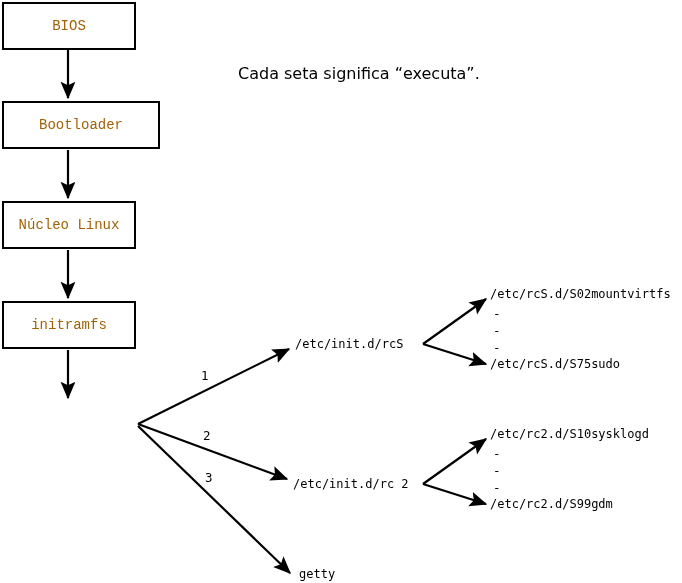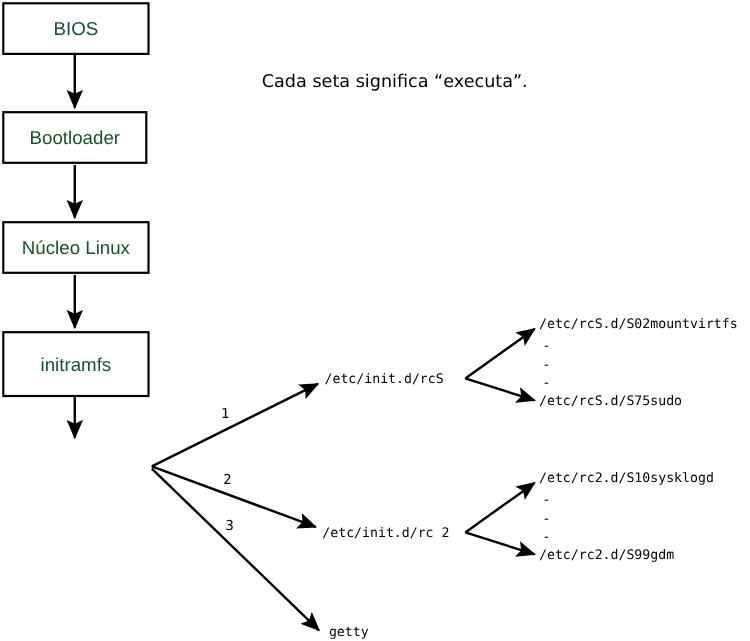--- a/index.html
+++ b/index.html
@@ -18,23 +18,23 @@
   .node-box {
     position: absolute;
     box-sizing: border-box;
     border: 2px solid #000000;
     background: #ffffff;
     display: flex;
     align-items: center;
     justify-content: center;
   }
   .node-label {
-    font-family: Liberation Sans, sans-serif;
-    font-size: 17px;
-    color: #14532d;
+    font-family: Liberation Mono, monospace;
+    font-size: 14px;
+    color: #a16207;
     line-height: 1;
     white-space: nowrap;
   }
   .note-text {
     position: absolute;
     font-family: "DejaVu Sans", sans-serif;
     font-size: 16px;
     color: #000000;
     white-space: nowrap;
     line-height: 1;
@@ -95,29 +95,29 @@
     <line x1="423" y1="344" x2="486" y2="364" stroke="#000000" stroke-width="2.2" marker-end="url(#arrowhead)"></line>
 
     <line x1="423" y1="484" x2="486" y2="439" stroke="#000000" stroke-width="2.2" marker-end="url(#arrowhead)"></line>
     <line x1="423" y1="484" x2="486" y2="504" stroke="#000000" stroke-width="2.2" marker-end="url(#arrowhead)"></line>
   </svg>
 
   <div class="node-box" style="left:2px; top:2px; width:134px; height:48px;">
     <span class="node-label">BIOS</span>
   </div>
 
-  <div class="node-box" style="left:2px; top:101px; width:132px; height:48px;">
+  <div class="node-box" style="left:2px; top:101px; width:158px; height:48px;">
     <span class="node-label">Bootloader</span>
   </div>
 
   <div class="node-box" style="left:2px; top:201px; width:134px; height:48px;">
     <span class="node-label">Núcleo Linux</span>
   </div>
 
-  <div class="node-box" style="left:2px; top:301px; width:134px; height:60px;">
+  <div class="node-box" style="left:2px; top:301px; width:134px; height:48px;">
     <span class="node-label">initramfs</span>
   </div>
 
 
   <div class="note-text" style="left:238px; top:66px;">Cada seta significa “executa”.</div>
 
   <div class="branch-num" style="left:201px; top:370px;">1</div>
   <div class="branch-num" style="left:203px; top:430px;">2</div>
   <div class="branch-num" style="left:205px; top:472px;">3</div>
 

